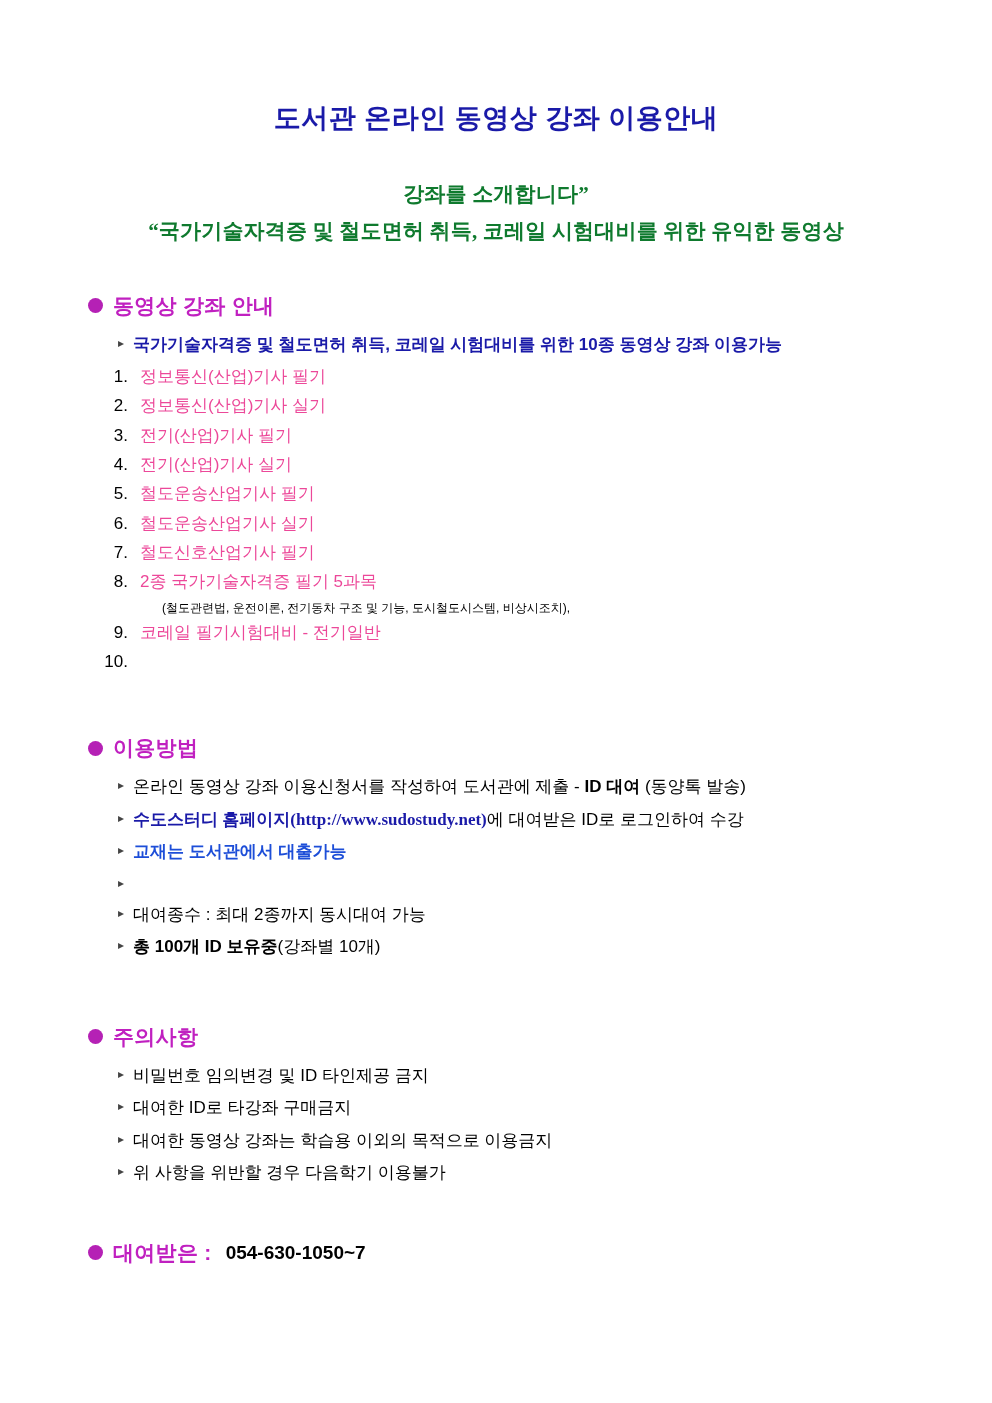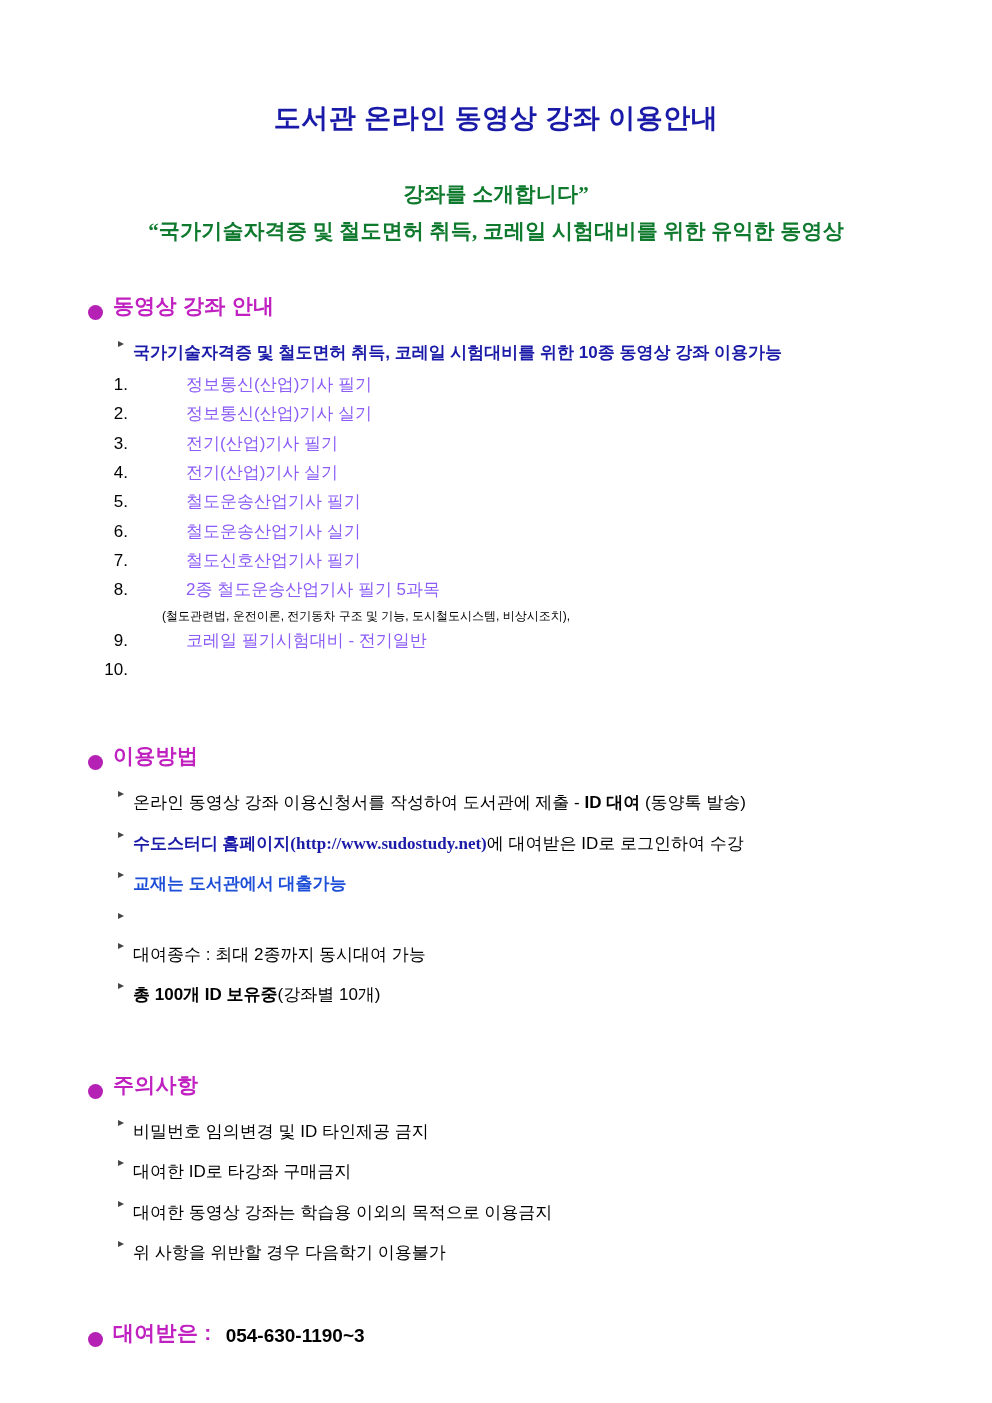--- a/index.html
+++ b/index.html
@@ -41,21 +41,21 @@
     line-height: 1.75;
     margin: 0 auto 42px auto;
     width: 800px;
     font-family: "Liberation Serif", serif;
     letter-spacing: 0.2px;
   }
 
   
   .section-head {
     display: flex;
-    align-items: flex-end;
+    align-items: center;
     gap: 10px;
     margin: 0 0 12px 18px;
   }
   .bullet-dot {
     width: 15px;
     height: 15px;
     border-radius: 50%;
     background: #b521b5;
     flex: none;
     display: inline-block;
@@ -82,21 +82,21 @@
     margin-bottom: 7px;
     font-size: 17px;
     line-height: 1.5;
   }
   .arrow-mark {
     color: #444;
     font-size: 12px;
     line-height: 1.9;
     flex: none;
   }
-  .arrow-text { color: #000; margin-top: 8px; }
+  .arrow-text { color: #000; }
   .hl-blue { color: #1a1aa8; font-weight: bold; }
   .hl-blue-u { color: #1d4ed8; font-weight: bold; }
   .bold { font-weight: bold; }
   .serif-b { font-family: "Liberation Serif", serif; font-weight: bold; }
 
   
   .course-list {
     margin: 6px 0 0 0;
     padding: 0;
     list-style: none;
@@ -108,21 +108,21 @@
     line-height: 1.55;
     margin-bottom: 3px;
   }
   .course-num {
     width: 58px;
     text-align: right;
     padding-right: 12px;
     flex: none;
     color: #000;
   }
-  .course-name { color: #8b5cf6; margin-left: 46px; }
+  .course-name { color: #ec4899; }
   .course-sub {
     font-size: 12px;
     margin-left: 92px;
     color: #000;
     line-height: 1.5;
     margin-bottom: 3px;
   }
 
   .spacer-lg { height: 56px; }
   .spacer-md { height: 46px; }
@@ -173,21 +173,21 @@
     <li class="course-item">
       <span class="course-num">6.</span>
       <span class="course-name">철도운송산업기사  실기</span>
     </li>
     <li class="course-item">
       <span class="course-num">7.</span>
       <span class="course-name">철도신호산업기사  필기</span>
     </li>
     <li class="course-item">
       <span class="course-num">8.</span>
-      <span class="course-name">2종 철도운송산업기사  필기 5과목</span>
+      <span class="course-name">2종 국가기술자격증  필기 5과목</span>
     </li>
     <li class="course-sub">(철도관련법,  운전이론,  전기동차 구조 및 기능,  도시철도시스템,  비상시조치),</li>
     <li class="course-item">
       <span class="course-num">9.</span>
       <span class="course-name">코레일 필기시험대비 - 전기일반</span>
     </li>
     <li class="course-item">
       <span class="course-num">10.</span>
     </li>
   </ul>
@@ -250,16 +250,16 @@
   <div class="arrow-line">
     <span class="arrow-mark">▸</span>
     <span class="arrow-text">위 사항을 위반할 경우 다음학기 이용불가</span>
   </div>
 
   <div class="spacer-md"></div>
 
   <div class="section-head">
     <span class="bullet-dot"></span>
     <span class="section-title">대여받은 :</span>
-    <span class="contact-number">054-630-1190~3</span>
+    <span class="contact-number">054-630-1050~7</span>
   </div>
 
 </div>
 
 </body></html>

